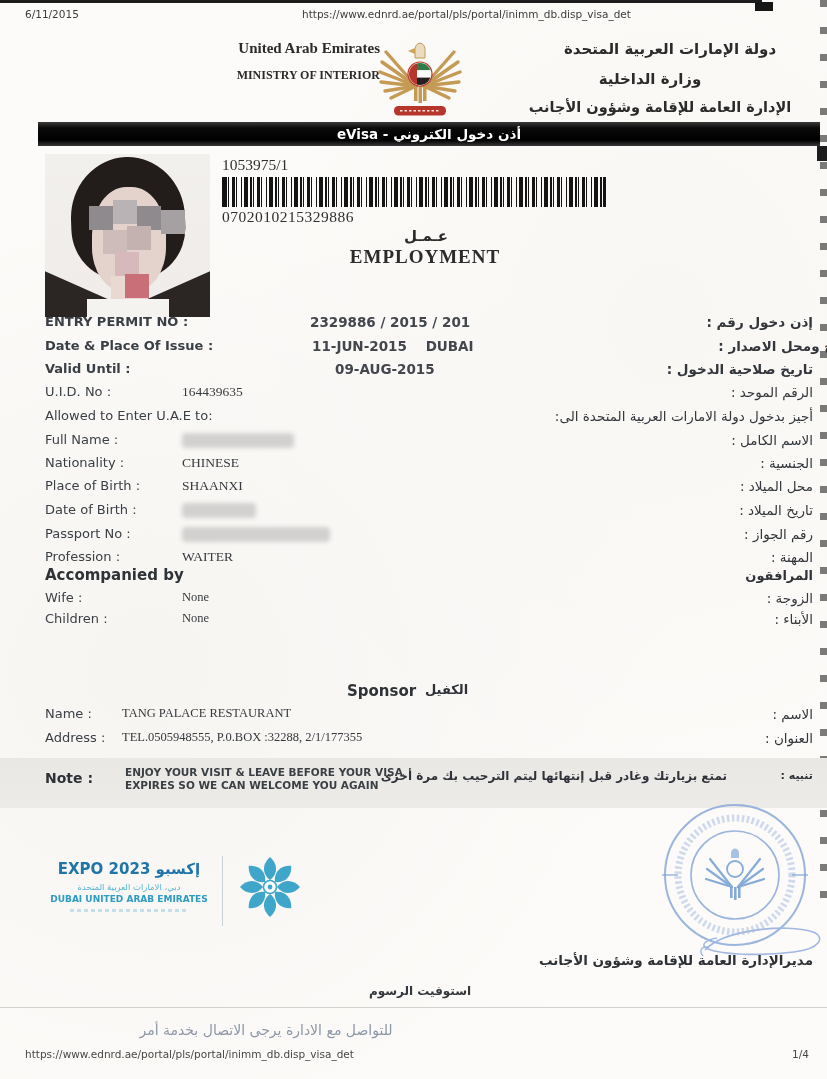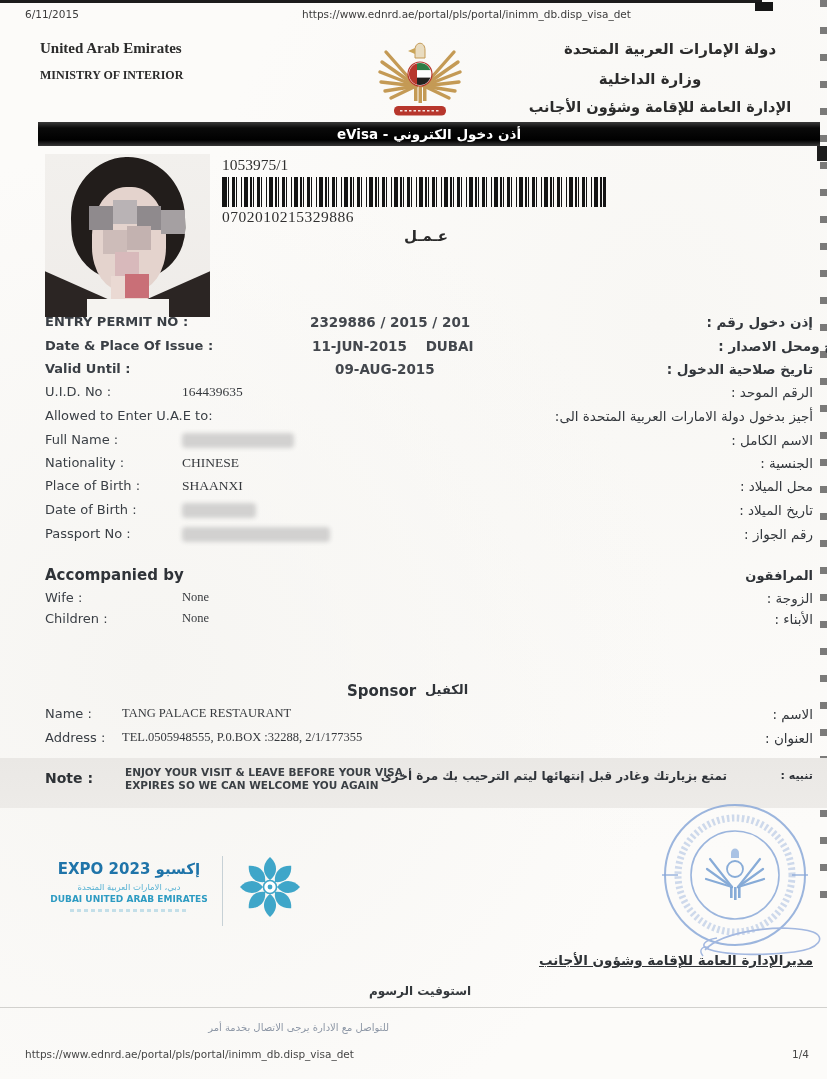--- a/index.html
+++ b/index.html
@@ -15,21 +15,21 @@
   
   .topstrip{top:0;left:0;width:762px;height:3px;background:#1c1c1c;}
   .topcorner{top:2px;left:755px;width:18px;height:9px;background:#161616;}
   .edge-marks{right:0;top:142;width:7px;height:905px;opacity:.7;
     background:repeating-linear-gradient(180deg,rgba(22,22,22,.8) 0 7px,transparent 7px 27px);}
   .edge-blob{right:0;top:146px;width:10px;height:15px;background:#1d1d1d;}
 
   .meta-date{left:25px;top:8px;font-size:10.5px;color:#3c3c3c;}
   .meta-url{left:302px;top:8px;font-size:10.5px;color:#3c3c3c;}
 
-  .hdr-en{left:40px;width:340px;text-align:left;font-family:"Liberation Serif",serif;font-weight:bold;color:#2b2b2b;}
+  .hdr-en{left:40px;width:340px;text-align:right;font-family:"Liberation Serif",serif;font-weight:bold;color:#2b2b2b;}
   .hdr-ar{width:300px;text-align:center;font-weight:bold;color:#2b2b2b;}
 
   .evisa-bar{left:38px;top:122px;width:782px;height:24px;line-height:24px;text-align:center;
     background:linear-gradient(180deg,#3a3a3a 0%,#0a0a0a 25%,#000 75%,#383838 100%);
     color:#fff;font-weight:bold;font-size:13.5px;}
 
   
   .photo{left:45px;top:154px;width:165px;height:163px;background:linear-gradient(180deg,#f2f0ed,#efece9);overflow:hidden;}
   .photo div{position:absolute;}
   .hair{left:26px;top:3px;width:114px;height:122px;background:#221d1b;border-radius:55% 55% 46% 46%;transform:rotate(-2deg);}
@@ -65,24 +65,24 @@
 
   
   .expo-l1{left:48px;top:860px;width:162px;text-align:center;font-weight:bold;font-size:15px;color:#1f74a9;}
   .expo-l2{left:48px;top:882px;width:162px;text-align:center;font-size:8.5px;color:#58b2d3;direction:rtl;}
   .expo-l3{left:48px;top:894px;width:162px;text-align:center;font-weight:bold;font-size:9px;color:#2d9bc2;}
   .expo-l4{left:70px;top:909px;width:118px;height:3px;opacity:.5;
     background:repeating-linear-gradient(90deg,#8ec6db 0 4px,transparent 4px 7px);}
   .expo-div{left:222px;top:856px;width:1px;height:70px;background:#c7d1d6;}
 
   .dir-en{left:30px;top:958px;font-weight:bold;font-size:15.5px;color:#2c2f33;}
-  .dir-ar{right:14px;top:952px;direction:rtl;font-weight:bold;font-size:13.5px;color:#2e3236;text-decoration:underline;}
+  .dir-ar{right:14px;top:952px;direction:rtl;font-weight:bold;font-size:13.5px;color:#2e3236;}
   .fees-ar{left:340px;top:984px;width:160px;text-align:center;direction:rtl;font-weight:bold;font-size:12px;color:#34383c;}
   .botline{left:0;top:1007px;width:827px;height:1px;background:#d2d1ce;}
-  .foot-ar{left:129px;top:1022px;width:260px;direction:rtl;font-size:10px;color:#8d97a6;}
+  .foot-ar{left:136px;top:1022px;width:260px;text-align:center;direction:rtl;font-size:14px;color:#8d97a6;}
   .foot-url{left:25px;top:1048px;font-size:10.5px;color:#474747;}
   .foot-page{right:18px;top:1048px;font-size:10.5px;color:#474747;}
 </style>
 </head>
 <body>
 
 <div class="page">
 
   <div class="abs topstrip"></div>
   <div class="abs topcorner"></div>
@@ -150,20 +150,21 @@
     <div class="shoulder-l"></div>
     <div class="shoulder-r"></div>
     <div class="shirt"></div>
   </div>
 
   <div class="abs permit-no serif">1053975/1</div>
   <div class="abs barcode"></div>
   <div class="abs barcode-num serif">0702010215329886</div>
 
   <div class="abs visa-ar">عـمـل</div>
+  <div class="abs visa-en">EMPLOYMENT</div>
 
   <div class="frow" style="top:314px;">
     <span class="flabel b">ENTRY PERMIT NO :</span>
     <span class="fval v-bold pre" style="left:310px;">2329886 / 2015 / 201</span>
     <span class="farab b">إذن دخول رقم :</span>
   </div>
   <div class="frow" style="top:338px;padding-left:44px;">
     <span class="flabel b">Date &amp; Place Of Issue :</span>
     <span class="fval v-bold pre" style="left:312px;">11-JUN-2015    DUBAI</span>
     <span class="farab b">تاريخ ومحل الاصدار :</span>
@@ -199,20 +200,25 @@
   </div>
   <div class="frow" style="top:502px;">
     <span class="flabel">Date of Birth :</span>
     <span class="redact" style="left:182px;width:74px;"></span>
     <span class="farab">تاريخ الميلاد :</span>
   </div>
   <div class="frow" style="top:526px;">
     <span class="flabel">Passport No :</span>
     <span class="redact" style="left:182px;width:148px;"></span>
     <span class="farab">رقم الجواز :</span>
+  </div>
+  <div class="frow" style="top:549px;">
+    <span class="flabel">Profession :</span>
+    <span class="fval v-serif">WAITER</span>
+    <span class="farab">المهنة :</span>
   </div>
 
   <div class="abs sec-title" style="left:45px;top:566px;">Accompanied by</div>
   <div class="abs ar" style="right:14px;top:568px;font-weight:bold;font-size:13px;color:#2f3338;">المرافقون</div>
   <div class="frow" style="top:590px;">
     <span class="flabel">Wife :</span>
     <span class="fval v-serif" style="font-size:12.5px;">None</span>
     <span class="farab">الزوجة :</span>
   </div>
   <div class="frow" style="top:611px;">

